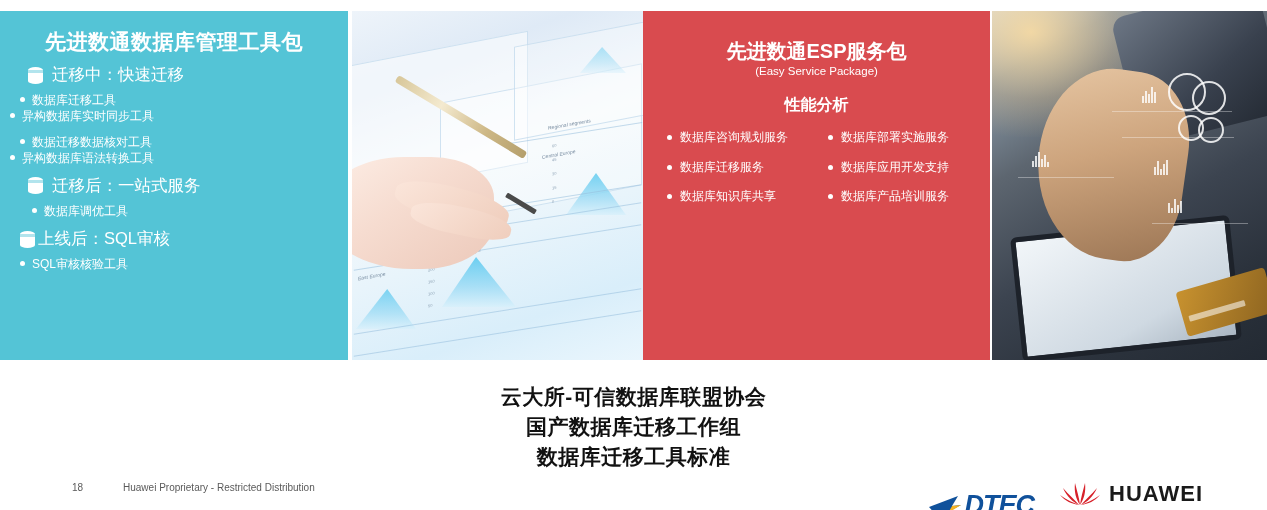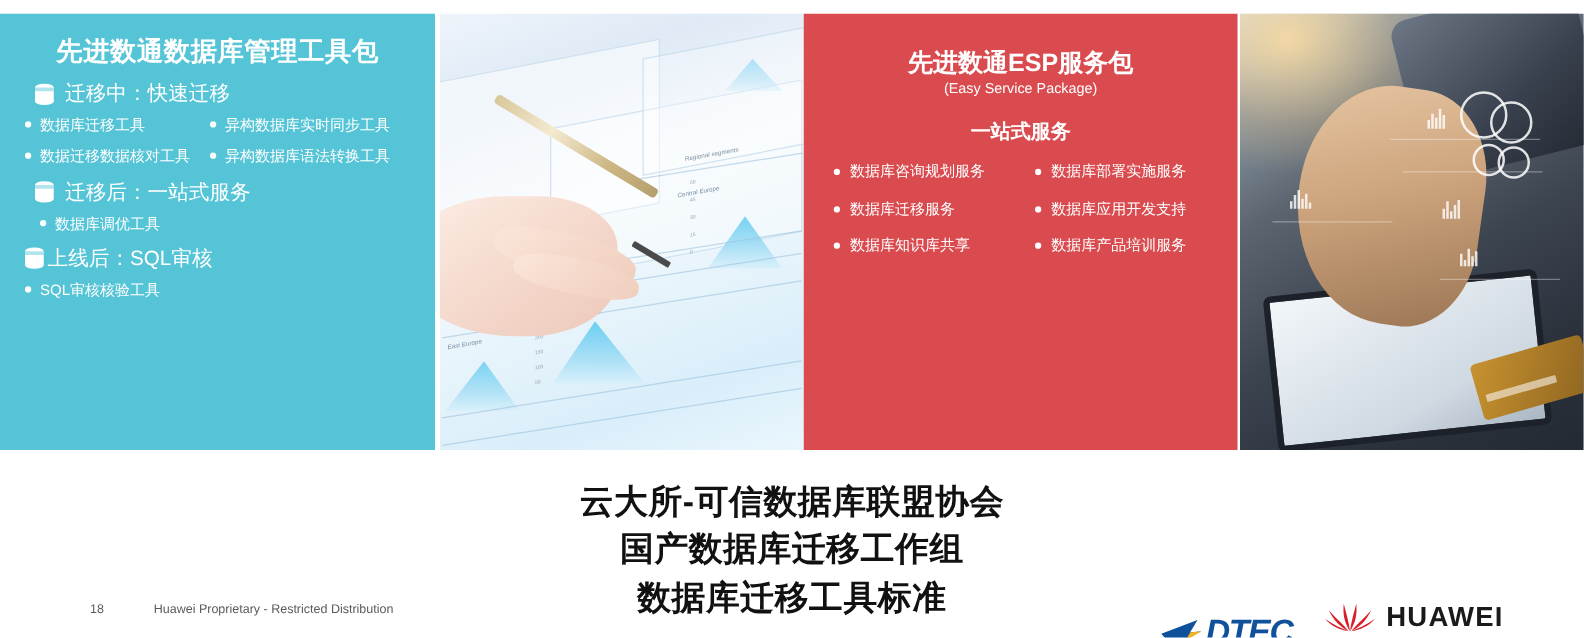--- a/index.html
+++ b/index.html
@@ -90,21 +90,21 @@
   }
   .db-icon.tight{margin-right:3px;}
   .db-icon i{position:absolute;left:0;background:#ffffff;display:block;}
   .db-top{top:0;width:15px;height:6px;border-radius:50%;}
   .db-mid{top:3px;width:15px;height:11px;}
   .db-bot{top:11px;width:15px;height:6px;border-radius:50%;}
   .db-shade{position:absolute;left:0;top:3px;width:15px;height:3px;
     background:rgba(84,196,214,.45);}
 
   .bullets{margin:0;padding:0;list-style:none;}
-  .brow{display:flex;margin:0 0 9px 0;}
+  .brow{display:flex;margin:0 0 9px 0;flex-direction:column;}
   .bitem{display:flex;align-items:flex-start;color:#ffffff;font-size:12px;line-height:1.35;}
   .bitem .dot{
     width:5px;height:5px;border-radius:50%;background:#ffffff;
     margin:5px 7px 0 0;flex:0 0 auto;
   }
   .col-a{width:158px;padding-left:10px;box-sizing:border-box;}
   .col-b{width:170px;box-sizing:border-box;}
   .col-a.ind{padding-left:22px;}
 
   
@@ -123,21 +123,21 @@
   .rrow{display:flex;margin:0 0 14px 0;}
   .rcol-a{width:175px;padding-left:14px;box-sizing:border-box;}
   .rcol-b{width:150px;box-sizing:border-box;}
   .ritem{display:flex;align-items:flex-start;color:#ffffff;font-size:12px;line-height:1.3;}
   .ritem .dot{width:5px;height:5px;border-radius:50%;background:#ffffff;
     margin:5px 8px 0 0;flex:0 0 auto;}
 
   
   .bottom-title{
     position:absolute;left:0;top:382px;width:1267px;text-align:center;
-    color:#111111;font-size:27px;font-weight:bold;line-height:1.42;
+    color:#111111;font-size:21px;font-weight:bold;line-height:1.42;
     letter-spacing:.5px;
   }
   .bottom-title div{white-space:nowrap;}
 
   
   .foot-page{position:absolute;left:72px;top:482px;font-size:10px;color:#5a5a5a;}
   .foot-note{position:absolute;left:123px;top:482px;font-size:10px;color:#5a5a5a;}
 
   .logos{position:absolute;right:64px;top:466px;display:flex;align-items:center;gap:26px;}
   .dtec{display:flex;align-items:center;gap:1px;margin-top:24px;}
@@ -273,21 +273,21 @@
       <div class="hand" style="left:-30px;top:146px;width:172px;height:112px;"></div>
       <div class="finger" style="left:42px;top:176px;width:116px;height:34px;transform:rotate(14deg);"></div>
       <div class="finger" style="left:58px;top:196px;width:102px;height:28px;transform:rotate(12deg);"></div>
       <div class="pen-body" style="left:34px;top:102px;width:150px;height:8px;transform:rotate(31deg);"></div>
       <div class="pen-tip" style="left:152px;top:190px;width:34px;height:5px;transform:rotate(31deg);"></div>
     </div>
 
     <div class="panel-red">
       <div class="r-title">先进数通ESP服务包</div>
       <div class="r-sub">(Easy Service Package)</div>
-      <div class="r-onestop">一站式服务</div>
+      <div class="r-onestop">性能分析</div>
 
       <div class="rrow">
         <div class="rcol-a">
             <div class="ritem">
               <span class="dot"></span>
               <span>数据库咨询规划服务</span>
             </div>
           </div>
         <div class="rcol-b">
             <div class="ritem">

